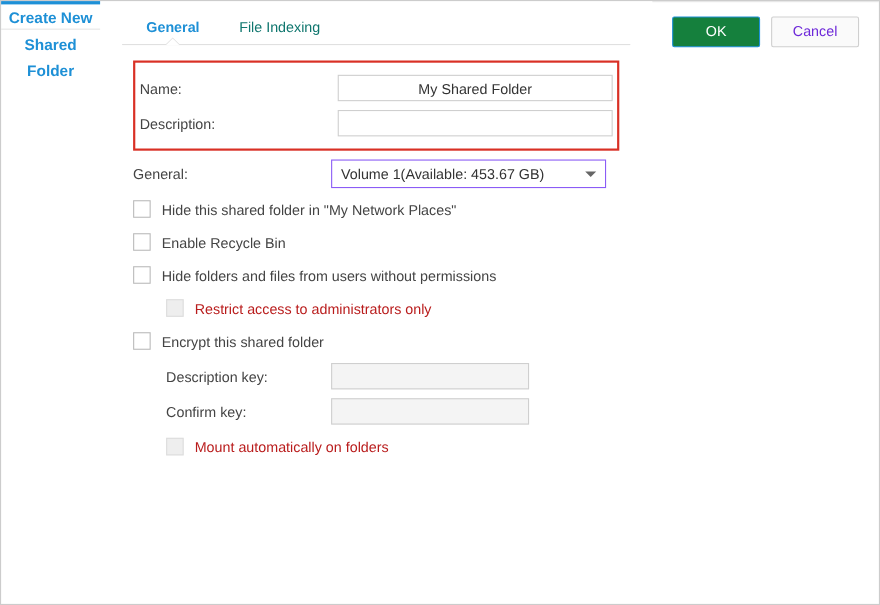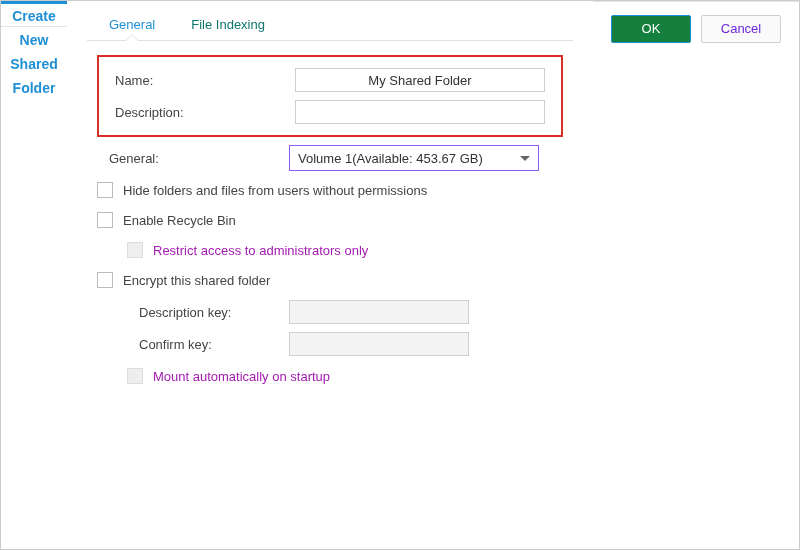--- a/index.html
+++ b/index.html
@@ -42,21 +42,21 @@
   }
   .tab {
     padding: 8px 18px;
     font-size: 13px;
     color: #0f766e;
     cursor: pointer;
     position: relative;
   }
   .tab.active {
     color: #1e90d6;
-    font-weight: normal;
+    font-weight: bold;
   }
   .tab.active::after {
     content: "";
     position: absolute;
     bottom: -1px;
     left: 50%;
     transform: translateX(-50%);
     width: 0; height: 0;
     border-left: 6px solid transparent;
     border-right: 6px solid transparent;
@@ -78,21 +78,21 @@
   }
   .hlbox {
     border: 2px solid #d93025;
     padding: 6px 4px 6px 4px;
     margin-bottom: 6px;
   }
   .row {
     display: flex;
     align-items: center;
     height: 30px;
-    margin: 2px 12px;
+    margin: 2px 0;
   }
   .row .label {
     width: 180px;
     color: #444;
   }
   .text-input {
     width: 250px;
     height: 24px;
     padding: 2px 6px;
     border: 1px solid #cfcfcf;
@@ -132,21 +132,21 @@
     border: 1px solid #bbb;
     background: #fff;
     margin-right: 10px;
     flex-shrink: 0;
   }
   .chk.disabled { background: #eee; border-color:#ddd; }
   .indent-1 { padding-left: 30px; }
   .sub-label {
     width: 150px;
   }
-  .muted { color: #a21caf; }
+  .muted { color: #b91c1c; }
   .footer {
     height: 54px;
     border-top: 1px solid #e5e5e5;
     display: flex;
     justify-content: flex-end;
     align-items: center;
     padding: 0 18px;
     gap: 10px;
   }
   .btn {
@@ -197,29 +197,33 @@
       </div>
 
       <div class="row">
         <div class="label">General:</div>
         <div class="select">
           <span>Volume 1(Available: 453.67 GB)</span>
           <span class="chev"></span>
         </div>
       </div>
 
+      <div class="chk-row">
+        <div class="chk"></div>
+        <span>Hide this shared folder in "My Network Places"</span>
+      </div>
+
+      <div class="chk-row">
+        <div class="chk"></div>
+        <span>Enable Recycle Bin</span>
+      </div>
 
       <div class="chk-row">
         <div class="chk"></div>
         <span>Hide folders and files from users without permissions</span>
-      </div>
-
-      <div class="chk-row">
-        <div class="chk"></div>
-        <span>Enable Recycle Bin</span>
       </div>
 
       <div class="chk-row indent-1">
         <div class="chk disabled"></div>
         <span class="muted">Restrict access to administrators only</span>
       </div>
 
       <div class="chk-row">
         <div class="chk"></div>
         <span>Encrypt this shared folder</span>
@@ -230,21 +234,21 @@
         <input class="text-input" type="password" disabled="" style="width: 180px;">
       </div>
 
       <div class="row indent-1">
         <div class="sub-label">Confirm key:</div>
         <input class="text-input" type="password" disabled="" style="width: 180px;">
       </div>
 
       <div class="chk-row indent-1">
         <div class="chk disabled"></div>
-        <span class="muted">Mount automatically on startup</span>
+        <span class="muted">Mount automatically on folders</span>
       </div>
 
     </div>
   </div>
 
   <div class="footer">
     <button class="btn primary">
       <span>OK</span>
     </button>
     <button class="btn">

